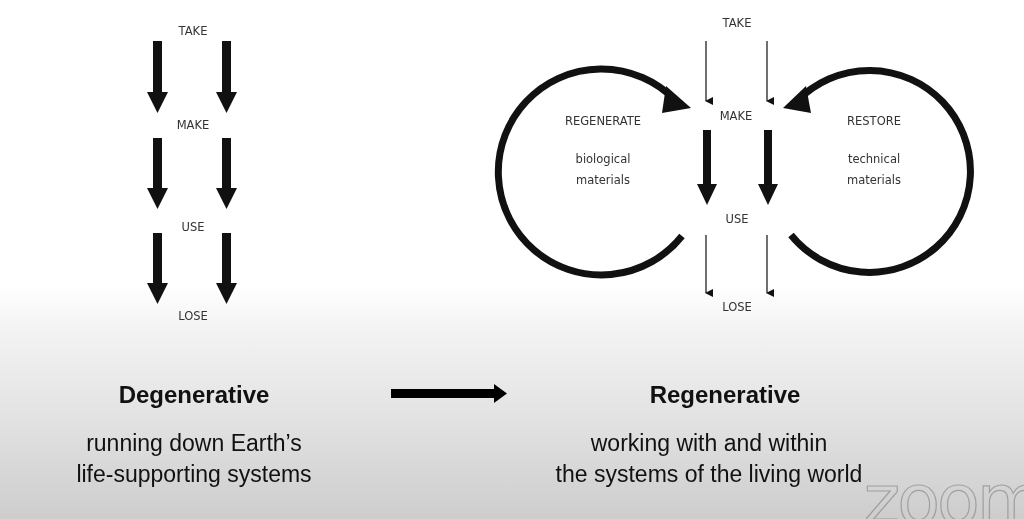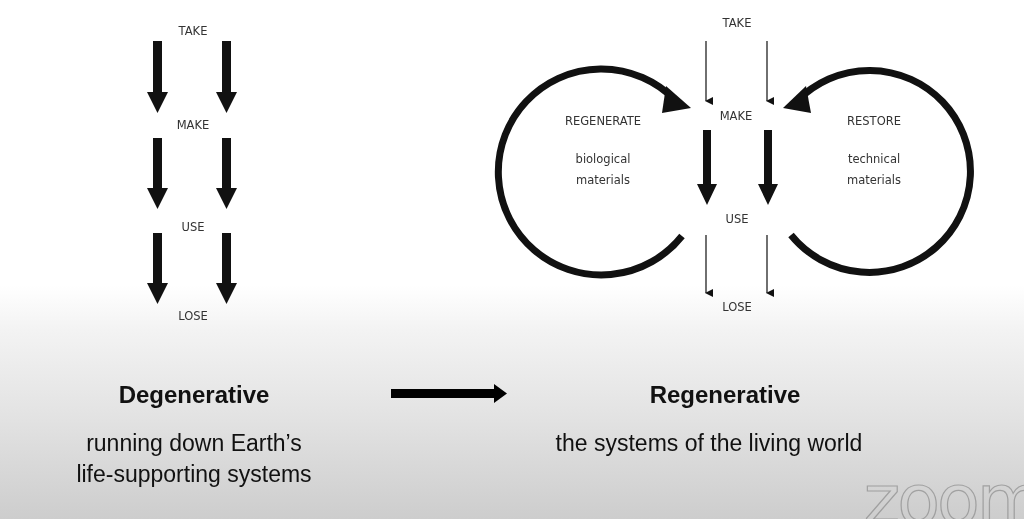--- a/index.html
+++ b/index.html
@@ -84,16 +84,17 @@
 </svg>
 
 <div class="caption-title" style="left:-6px; top:381px;">Degenerative</div>
 <div class="caption-sub" style="left:-36px; top:428px;">
   <div>running down Earth’s</div>
   <div>life-supporting systems</div>
 </div>
 
 <div class="caption-title" style="left:525px; top:381px;">Regenerative</div>
 <div class="caption-sub" style="left:479px; top:428px;">
+  <div>working with and within</div>
   <div>the systems of the living world</div>
 </div>
 
 <div class="watermark">zoom</div>
 
 </body></html>

